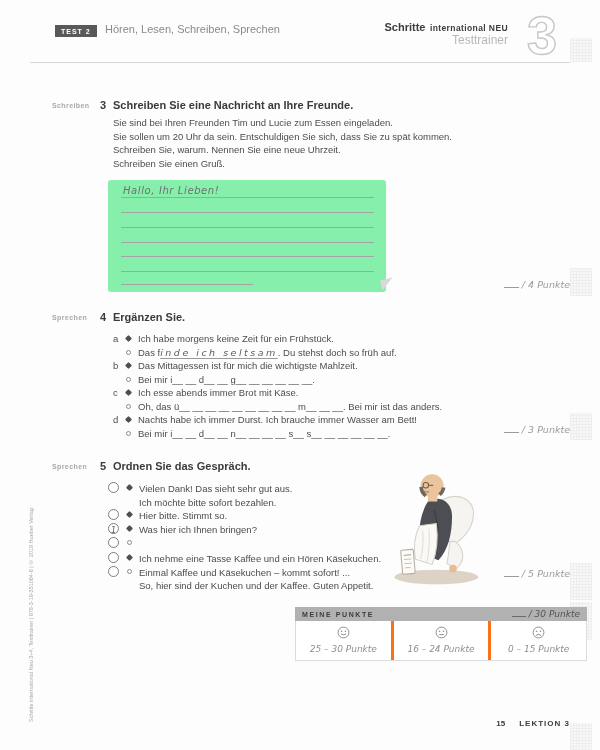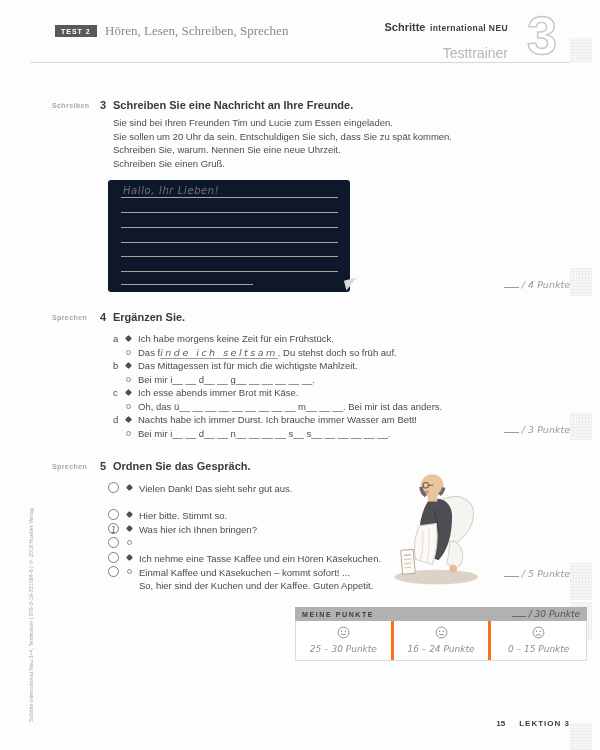--- a/index.html
+++ b/index.html
@@ -4,35 +4,35 @@
 <style>
   * { margin:0; padding:0; box-sizing:border-box; }
   html,body { background:#ffffff; }
   .page {
     position:relative; width:600px; height:750px; background:#fdfdfd;
     font-family:"Liberation Sans", sans-serif; color:#4a4a4a; overflow:hidden;
   }
   
   .badge { position:absolute; left:55px; top:25px; background:#59595b; color:#fff;
     font-size:7px; font-weight:bold; letter-spacing:1px; padding:3px 6px 2px; }
-  .htitle { position:absolute; left:105px; top:23px; font-size:13px; color:#8a8a8a;font-family:Liberation Serif, serif; }
+  .htitle { position:absolute; left:105px; top:23px; font-size:11px; color:#8a8a8a; }
   .brand { position:absolute; right:92px; top:20px; text-align:right; line-height:11px; }
   .brand .b1 { font-size:11px; font-weight:800; color:#3d3d3d; }
   .brand .b2 { font-size:8.5px; font-weight:700; color:#3d3d3d; letter-spacing:.4px; }
-  .brand .b3 { font-size:14px; color:#b8b8b8; margin-top:14px; }
+  .brand .b3 { font-size:12px; color:#b8b8b8; margin-top:1px; }
   .big3 { position:absolute; right:33px; top:8px; }
   .divider { position:absolute; left:30px; right:30px; top:62px; border-top:1px solid #d6d6d6; }
   
   .seclabel { position:absolute; left:52px; font-size:7px; font-weight:bold; color:#aaa8a5; letter-spacing:.4px; }
   .secnum { position:absolute; left:100px; font-size:11px; font-weight:bold; color:#3a3a3a; }
   .sectitle { position:absolute; left:113px; font-size:11px; font-weight:bold; color:#3a3a3a; }
   .introline { position:absolute; left:113px; font-size:9.5px; color:#4c4c4c; }
   
-  .notebox { position:absolute; left:108px; top:180px; width:242px; height:112px;
-    background:#0f172a; border-radius:3px; }
+  .notebox { position:absolute; left:108px; top:180px; width:278px; height:112px;
+    background:#86efac; border-radius:3px; }
   .notebox .tail { position:absolute; right:-8px; bottom:3px; width:0; height:0;
     border-top:10px solid #d9d9d9; border-right:13px solid transparent; transform:rotate(-15deg); }
   .nline { position:absolute; left:13px; right:12px; border-bottom:1px solid #a4a4a4; }
   .nline.short { right:auto; width:132px; }
   .greeting { position:absolute; left:15px; top:5px; font-family:"DejaVu Sans", sans-serif;
     font-style:italic; font-size:10px; color:#707070; letter-spacing:.6px; }
   
   .points { position:absolute; right:30px; font-size:9.5px; font-style:italic; color:#9b9b9b;
     font-family:"DejaVu Sans", sans-serif; }
   .blank { display:inline-block; width:15px; height:8px; border-bottom:1px solid #9b9b9b; margin-right:3px; }
@@ -169,20 +169,21 @@
 
   <span class="seclabel" style="top:463px">Sprechen</span>
   <span class="secnum" style="top:460px">5</span>
   <span class="sectitle" style="top:460px">Ordnen Sie das Gespräch.</span>
 
   <div class="s5row" style="top:482px">
     <span class="ordcircle"><span class="ordnum"></span></span>
     <span class="mk dia"></span>
     <div class="dlg">
         <div>Vielen Dank! Das sieht sehr gut aus.</div>
+      <div>Ich möchte bitte sofort bezahlen.</div>
       </div>
   </div>
   <div class="s5row" style="top:509px">
     <span class="ordcircle"><span class="ordnum"></span></span>
     <span class="mk dia"></span>
     <div class="dlg">
         <div>Hier bitte. Stimmt so.</div>
       </div>
   </div>
   <div class="s5row" style="top:523px">

